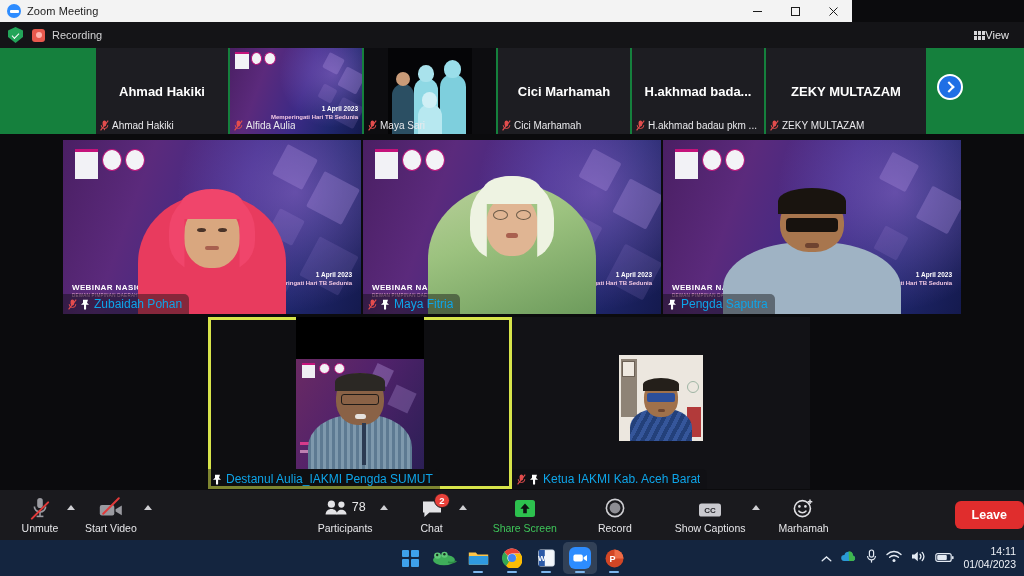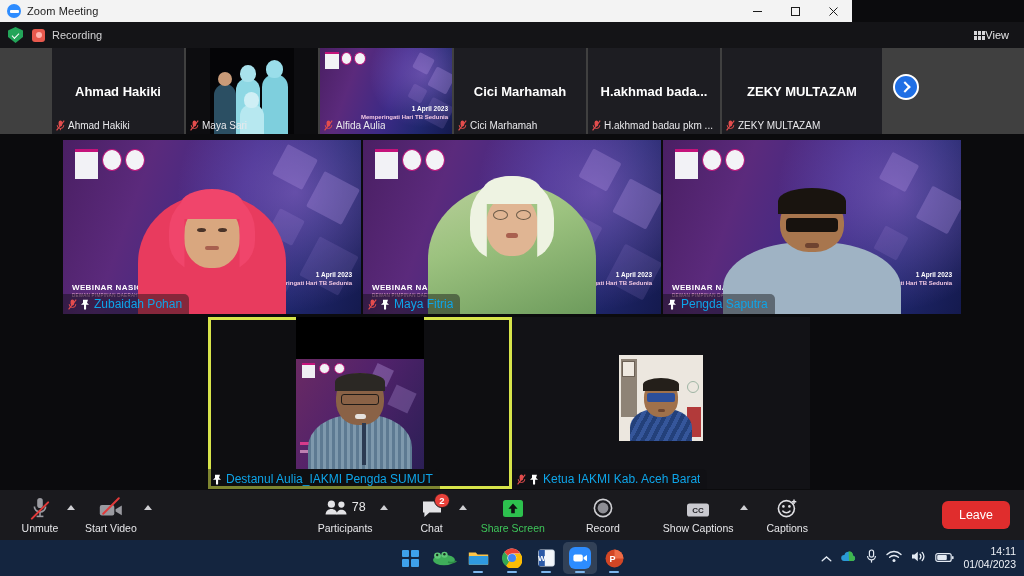--- a/index.html
+++ b/index.html
@@ -68,23 +68,23 @@
   }
   .grid-ico {
     width: 11px; height: 9px; display: grid;
     grid-template-columns: 1fr 1fr 1fr; grid-template-rows: 1fr 1fr; gap: 1px;
   }
   .grid-ico i { background: #d7d7da; display: block; }
 
   
   .filmstrip {
     position: absolute; top: 48px; left: 0; width: 1024px; height: 86px;
-    background: #404040;
+    background: #15803d;
     display: flex; align-items: flex-start;
-    padding-left: 52px;
+    padding-left: 96px;
   }
   .fs-tile {
     position: relative; width: 132px; height: 86px; margin-right: 2px;
     background: #1d1d22; overflow: hidden; flex: 0 0 auto;
   }
   .fs-tile.w133 { width: 160px; }
   .fs-bigname {
     position: absolute; left: 0; right: 0; top: 50%; transform: translateY(-50%);
     text-align: center; color: #fff; font-size: 13px; font-weight: bold;
     padding: 0 5px; white-space: nowrap; overflow: hidden; text-overflow: ellipsis;
@@ -174,22 +174,22 @@
     background: #e03a3a; transform: translateX(-50%) rotate(45deg); border-radius: 2px;
   }
   .badge {
     position: absolute; top: 1px; right: 8px;
     min-width: 15px; height: 15px; border-radius: 9px; background: #e8403a;
     color: #fff; font-size: 9.5px; font-weight: bold;
     display: flex; align-items: center; justify-content: center; padding: 0 4px;
     border: 1.5px solid #1a1a1e;
   }
   .leavebtn {
-    margin-left: auto; margin-right: 14px;
-    background: #e02d2d; color: #fff; font-size: 12.5px; font-weight: normal;
+    margin-left: auto; 
+    background: #e02d2d; color: #fff; font-size: 12.5px; font-weight: bold;
     border-radius: 6px; padding: 7px 17px;
   }
 
   
   .taskbar {
     position: absolute; top: 540px; left: 0; width: 1024px; height: 36px;
     background: #14253f; display: flex; align-items: center;
   }
   .tbcenter { position: absolute; left: 0; right: 0; display: flex; align-items: center; justify-content: center; gap: 0; }
   .tb-item {
@@ -266,65 +266,65 @@
             <rect x="2.6" y="0.6" width="3.6" height="6" rx="1.8" fill="#e34d4d"></rect>
             <path d="M1.2 5.2a3.3 3.3 0 0 0 6.6 0" fill="none" stroke="#e34d4d" stroke-width="1"></path>
             <line x1="4.4" y1="8.2" x2="4.4" y2="10.2" stroke="#e34d4d" stroke-width="1"></line>
             <line x1="0.6" y1="10.4" x2="8.2" y2="0.6" stroke="#e34d4d" stroke-width="1.1"></line>
           </svg>
         <span class="nm">Ahmad Hakiki</span>
       </div>
     </div>
 
     <div class="fs-tile">
+      <div class="backdrop">
+        <div class="shp" style="left:72%;top:8%;width:17px;height:17px;"></div>
+        <div class="shp" style="left:84%;top:26%;width:21px;height:21px;"></div>
+        <div class="shp" style="left:68%;top:44%;width:15px;height:15px;opacity:.6;"></div>
+        <div class="shp" style="left:80%;top:62%;width:24px;height:24px;opacity:.5;"></div>
+        <div class="bd-logos">
+          <div class="bd-card" style="width:15px;height:17px;border-top-width:2px;"></div>
+          <div class="bd-seal" style="width:13px;height:13px;"></div>
+          <div class="bd-seal" style="width:13px;height:13px;"></div>
+        </div>
+        <div class="bd-date">
+          <span>1 April 2023</span>
+          <div class="sub">Memperingati Hari TB Sedunia</div>
+        </div>
+      </div>
+      <div class="fs-label">
+        <svg width="9" height="11" viewBox="0 0 9 11">
+            <rect x="2.6" y="0.6" width="3.6" height="6" rx="1.8" fill="#e34d4d"></rect>
+            <path d="M1.2 5.2a3.3 3.3 0 0 0 6.6 0" fill="none" stroke="#e34d4d" stroke-width="1"></path>
+            <line x1="0.6" y1="10.4" x2="8.2" y2="0.6" stroke="#e34d4d" stroke-width="1.1"></line>
+          </svg>
+        <span class="nm">Alfida Aulia</span>
+      </div>
+    </div>
+
+    <div class="fs-tile">
       <div style="position:absolute;inset:0;background:#0d0d10;">
         <div style="position:absolute;left:24px;top:0;width:84px;height:86px;background:#050507;overflow:hidden;">
           <div style="position:absolute;left:4px;bottom:0;width:22px;height:50px;background:#2b4f63;border-radius:11px 11px 0 0;"></div>
           <div style="position:absolute;left:8px;bottom:48px;width:14px;height:14px;border-radius:50%;background:#c99b78;"></div>
           <div style="position:absolute;left:26px;bottom:0;width:24px;height:56px;background:#8ed8e4;border-radius:12px 12px 0 0;"></div>
           <div style="position:absolute;left:30px;bottom:52px;width:16px;height:17px;border-radius:50% 50% 45% 45%;background:#a9e2ec;"></div>
           <div style="position:absolute;left:52px;bottom:0;width:26px;height:60px;background:#7ecfdd;border-radius:13px 13px 0 0;"></div>
           <div style="position:absolute;left:56px;bottom:56px;width:17px;height:18px;border-radius:50% 50% 45% 45%;background:#9adeea;"></div>
           <div style="position:absolute;left:30px;bottom:0;width:24px;height:30px;background:#b7e8f0;border-radius:12px 12px 0 0;"></div>
           <div style="position:absolute;left:34px;bottom:26px;width:15px;height:16px;border-radius:50% 50% 45% 45%;background:#cfeff5;"></div>
         </div>
       </div>
       <div class="fs-label">
         <svg width="9" height="11" viewBox="0 0 9 11">
             <rect x="2.6" y="0.6" width="3.6" height="6" rx="1.8" fill="#e34d4d"></rect>
             <path d="M1.2 5.2a3.3 3.3 0 0 0 6.6 0" fill="none" stroke="#e34d4d" stroke-width="1"></path>
             <line x1="0.6" y1="10.4" x2="8.2" y2="0.6" stroke="#e34d4d" stroke-width="1.1"></line>
           </svg>
         <span class="nm">Maya Sari</span>
-      </div>
-    </div>
-
-    <div class="fs-tile">
-      <div class="backdrop">
-        <div class="shp" style="left:72%;top:8%;width:17px;height:17px;"></div>
-        <div class="shp" style="left:84%;top:26%;width:21px;height:21px;"></div>
-        <div class="shp" style="left:68%;top:44%;width:15px;height:15px;opacity:.6;"></div>
-        <div class="shp" style="left:80%;top:62%;width:24px;height:24px;opacity:.5;"></div>
-        <div class="bd-logos">
-          <div class="bd-card" style="width:15px;height:17px;border-top-width:2px;"></div>
-          <div class="bd-seal" style="width:13px;height:13px;"></div>
-          <div class="bd-seal" style="width:13px;height:13px;"></div>
-        </div>
-        <div class="bd-date">
-          <span>1 April 2023</span>
-          <div class="sub">Memperingati Hari TB Sedunia</div>
-        </div>
-      </div>
-      <div class="fs-label">
-        <svg width="9" height="11" viewBox="0 0 9 11">
-            <rect x="2.6" y="0.6" width="3.6" height="6" rx="1.8" fill="#e34d4d"></rect>
-            <path d="M1.2 5.2a3.3 3.3 0 0 0 6.6 0" fill="none" stroke="#e34d4d" stroke-width="1"></path>
-            <line x1="0.6" y1="10.4" x2="8.2" y2="0.6" stroke="#e34d4d" stroke-width="1.1"></line>
-          </svg>
-        <span class="nm">Alfida Aulia</span>
       </div>
     </div>
 
     <div class="fs-tile">
       <div class="fs-bigname">Cici Marhamah</div>
       <div class="fs-label">
         <svg width="9" height="11" viewBox="0 0 9 11">
             <rect x="2.6" y="0.6" width="3.6" height="6" rx="1.8" fill="#e34d4d"></rect>
             <path d="M1.2 5.2a3.3 3.3 0 0 0 6.6 0" fill="none" stroke="#e34d4d" stroke-width="1"></path>
             <line x1="0.6" y1="10.4" x2="8.2" y2="0.6" stroke="#e34d4d" stroke-width="1.1"></line>
@@ -581,21 +581,21 @@
       <div class="ic">
         <svg width="22" height="18" viewBox="0 0 22 18">
             <path d="M2 1.4h18v11.2H8.4L3.4 17V12.6H2z" fill="#e3e3e6"></path>
           </svg>
       </div>
       <div class="badge">2</div>
       <div class="lbl">Chat</div>
     </div>
     <div class="caret"></div>
 
-    <div class="ctrl" style="margin-left:4px;">
+    <div class="ctrl" style="margin-left:16px;">
       <div class="ic">
         <svg width="22" height="19" viewBox="0 0 22 19">
             <rect x="1" y="1" width="20" height="17" rx="2.5" fill="#2dc14e"></rect>
             <path d="M11 4.6l4.6 5.1h-2.8v4.6h-3.6V9.7H6.4z" fill="#0f1113"></path>
           </svg>
       </div>
       <div class="lbl green">Share Screen</div>
     </div>
 
     <div class="ctrl" style="margin-left:26px;">
@@ -623,21 +623,21 @@
       <div class="ic">
         <svg width="21" height="20" viewBox="0 0 21 20">
             <circle cx="9.4" cy="10.6" r="8" fill="none" stroke="#e0e0e4" stroke-width="1.6"></circle>
             <circle cx="6.4" cy="8.4" r="1.3" fill="#e0e0e4"></circle>
             <circle cx="12.4" cy="8.4" r="1.3" fill="#e0e0e4"></circle>
             <path d="M5.8 13c1.6 2.2 5.6 2.2 7.2 0" fill="none" stroke="#e0e0e4" stroke-width="1.5" stroke-linecap="round"></path>
             <line x1="17" y1="1.4" x2="17" y2="6" stroke="#e0e0e4" stroke-width="1.5"></line>
             <line x1="14.7" y1="3.7" x2="19.3" y2="3.7" stroke="#e0e0e4" stroke-width="1.5"></line>
           </svg>
       </div>
-      <div class="lbl">Captions</div>
+      <div class="lbl">Marhamah</div>
     </div>
 
 
     <div class="leavebtn">Leave</div>
   </div>
 
   <div class="taskbar">
     <div class="tbcenter">
 
       <div class="tb-item">

